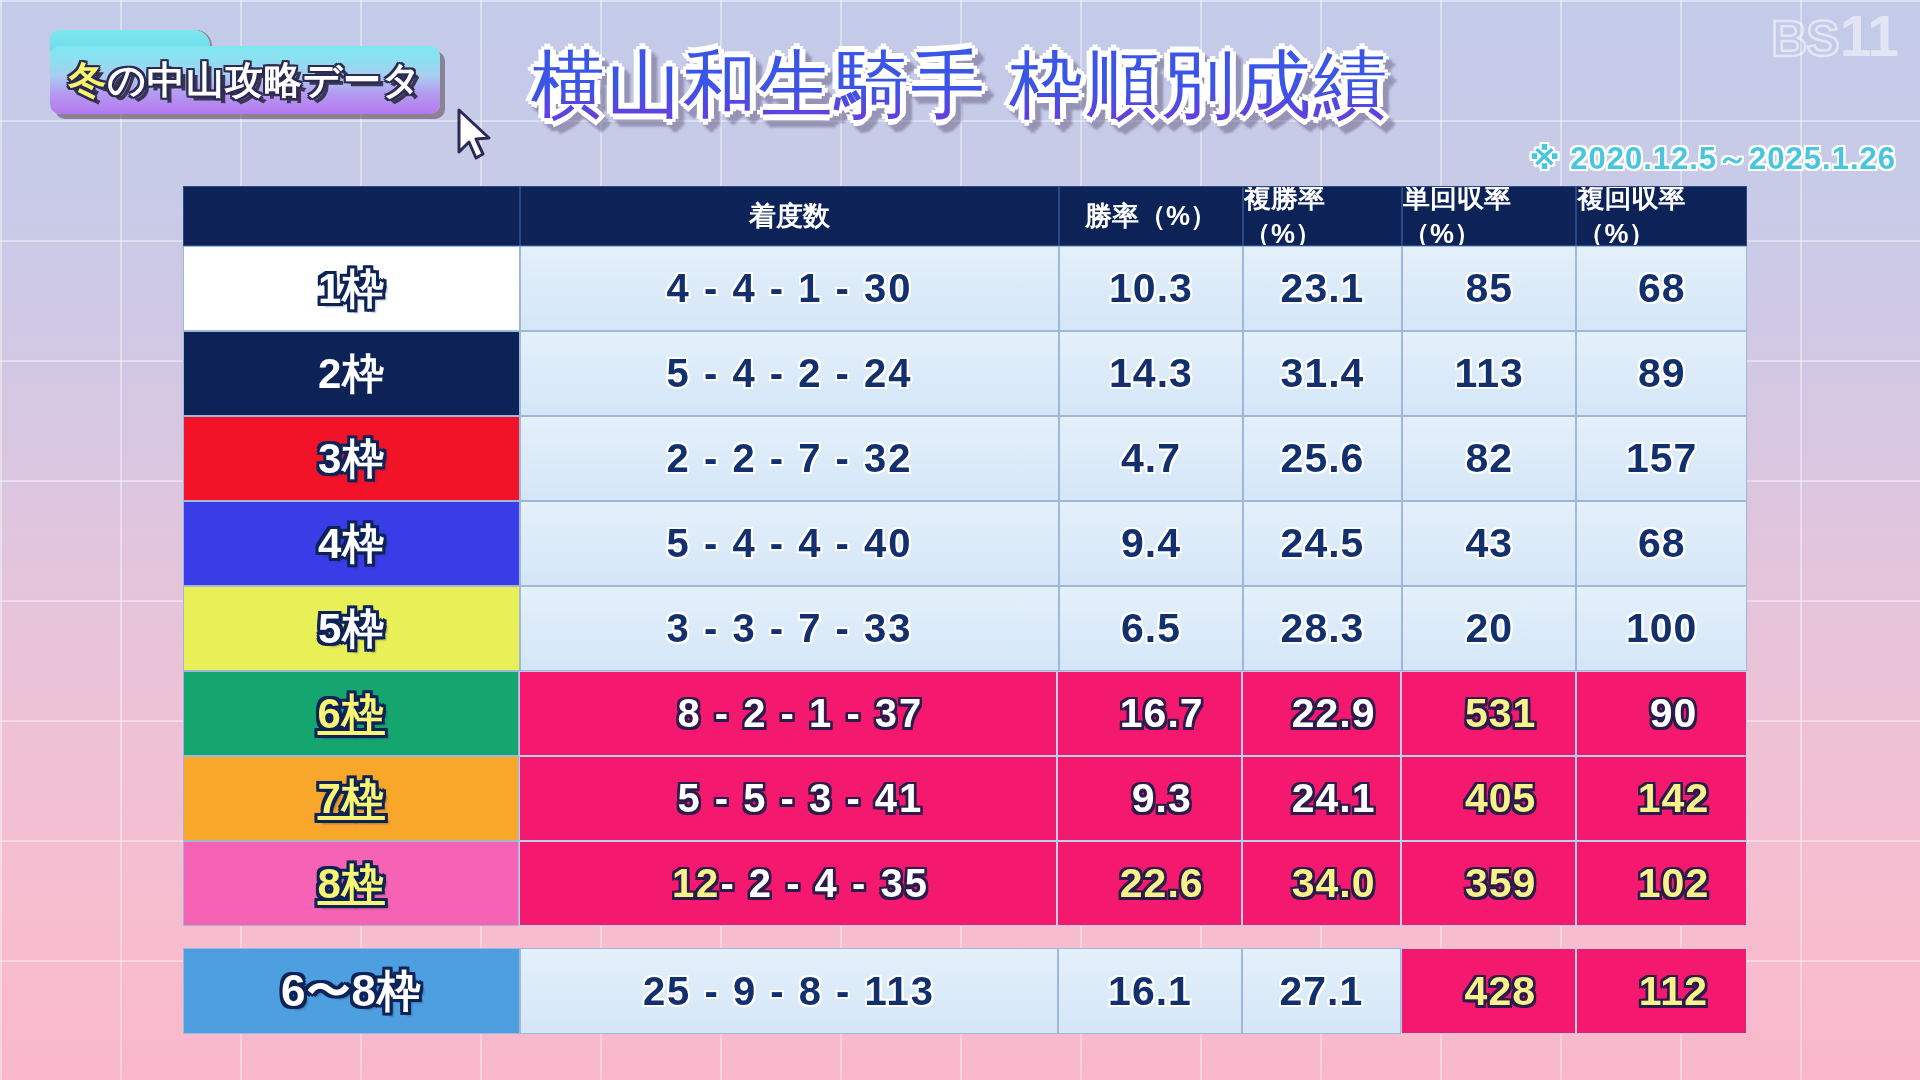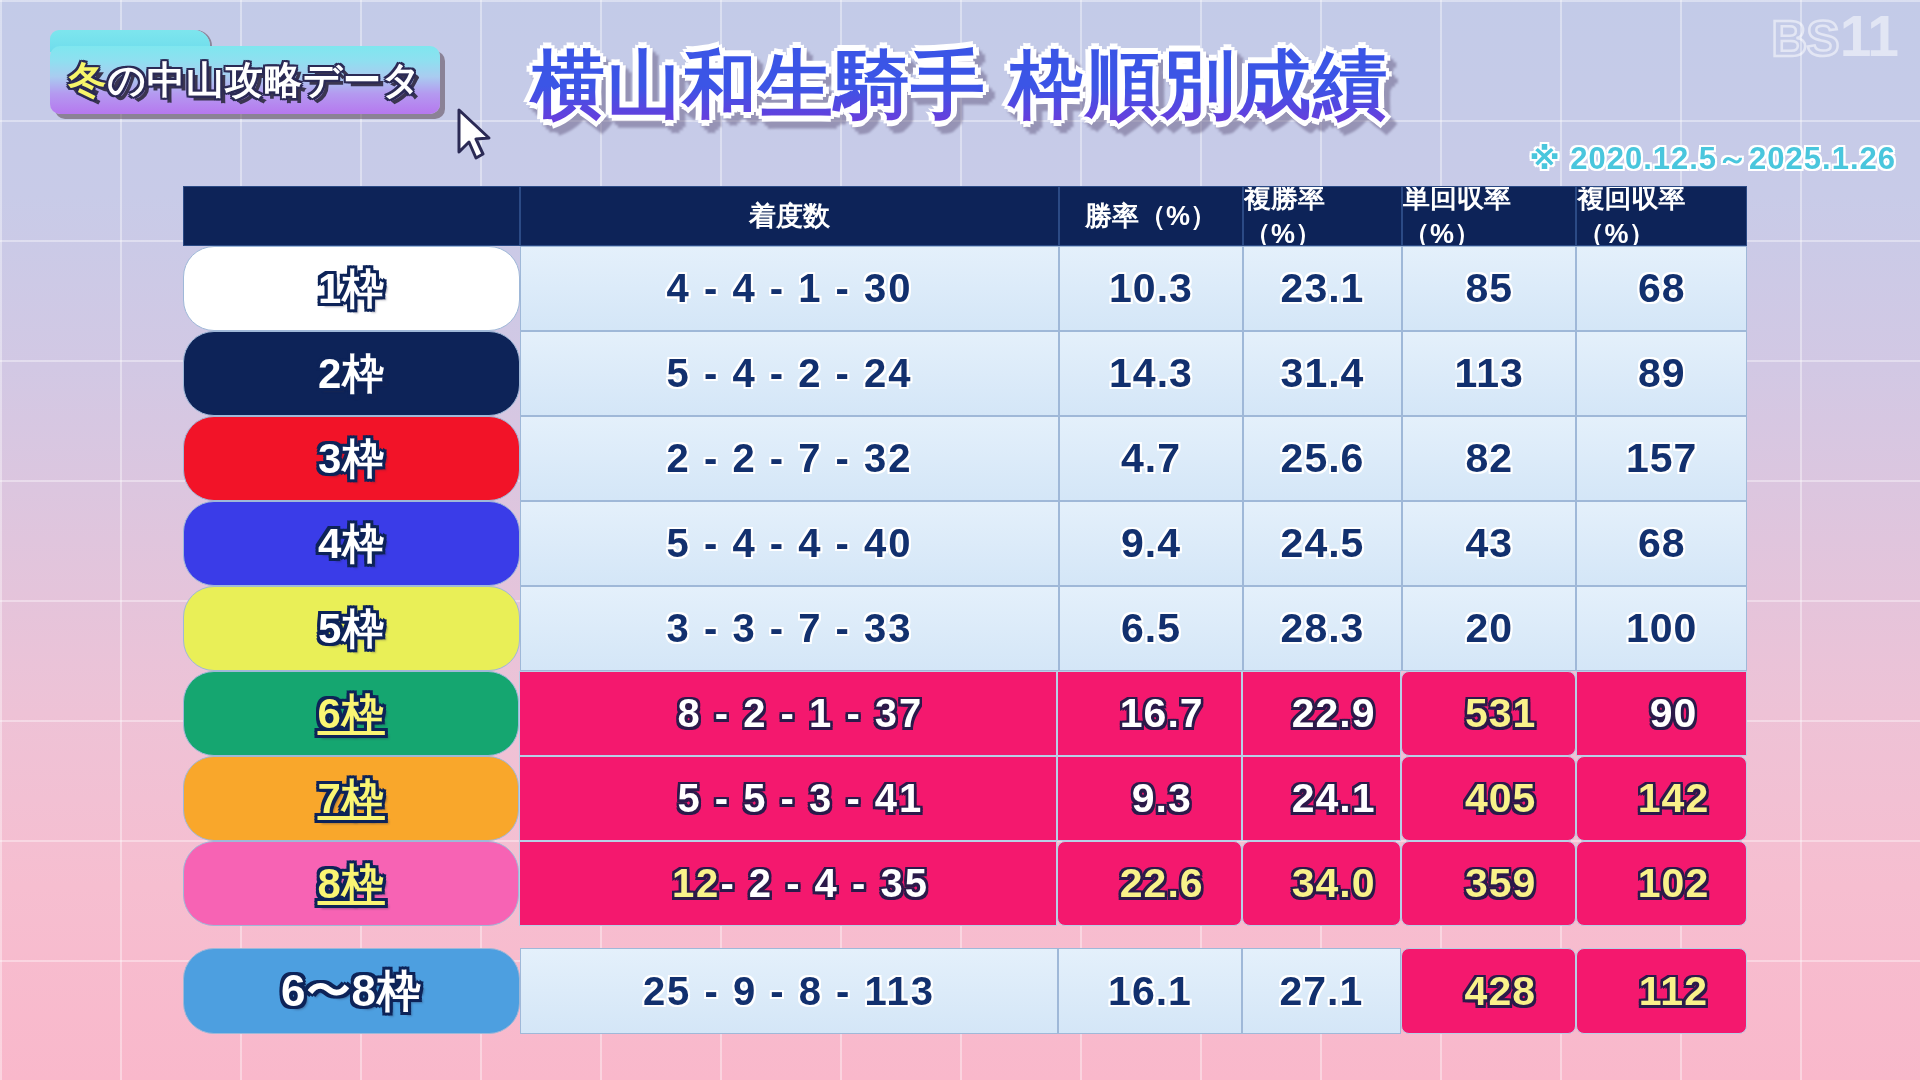--- a/index.html
+++ b/index.html
@@ -84,21 +84,21 @@
   
   #cursor {
     position:absolute; left:405px; top:78px;
     width:40px; height:54px;
   }
 
   
   #title {
     position:absolute; left:0; top:36px; width:1920px;
     text-align:center;
-    font-size:74px; font-weight:bold;
+    font-size:74px; font-weight:normal;
     letter-spacing:2px;
     color:#2f3fd6;
     background:linear-gradient(to bottom,#3b55e6 0%,#3b55e6 50%,#7b34d8 100%);
     -webkit-background-clip:text;
     background-clip:text;
     -webkit-text-fill-color:transparent;
     filter:
       drop-shadow(-3px -3px 0 #ffffff) drop-shadow(3px -3px 0 #ffffff)
       drop-shadow(-3px  3px 0 #ffffff) drop-shadow(3px  3px 0 #ffffff)
       drop-shadow(6px 7px 1px rgba(90,80,120,.45));
@@ -148,21 +148,20 @@
     letter-spacing:0px;
   }
   #head .cell.c-gate { background:#0d2358; }
 
   
   .drow .cell { height:85px; }
 
   .gate-cell {
     font-size:42px; font-weight:bold;
     letter-spacing:1px;
-    border-radius:31px;
   }
   .gate-cell .lbl {
     color:#ffffff;
     text-shadow:
       -3px -3px 0 #0d2358, 3px -3px 0 #0d2358,
       -3px  3px 0 #0d2358, 3px  3px 0 #0d2358,
        0   -3px 0 #0d2358,  0   3px 0 #0d2358,
       -3px  0   0 #0d2358,  3px  0   0 #0d2358,
        4px  4px 2px rgba(40,40,70,.35);
   }
@@ -196,21 +195,21 @@
     background:#f4186e;
     border-color:#b8cfe6;
     color:#ffffff;
     text-shadow:
       -2.5px -2.5px 0 #2b1a4a, 2.5px -2.5px 0 #2b1a4a,
       -2.5px  2.5px 0 #2b1a4a, 2.5px  2.5px 0 #2b1a4a,
        0    -2.5px 0 #2b1a4a,  0    2.5px 0 #2b1a4a,
       -2.5px  0    0 #2b1a4a,  2.5px  0    0 #2b1a4a;
     padding-left: 24px;
   }
-  .dcell.hot.yel { color:#f9f28a;border-radius:8px; }
+  .dcell.hot.yel { color:#f9f28a; }
 
   
   .dcell .yc { color:#f9f28a; }
 
   
   #summary { margin-top:22px; }
   #summary .cell { height:86px; }
   #summary .c-gate {
     background:#4d9fe0;
   }

